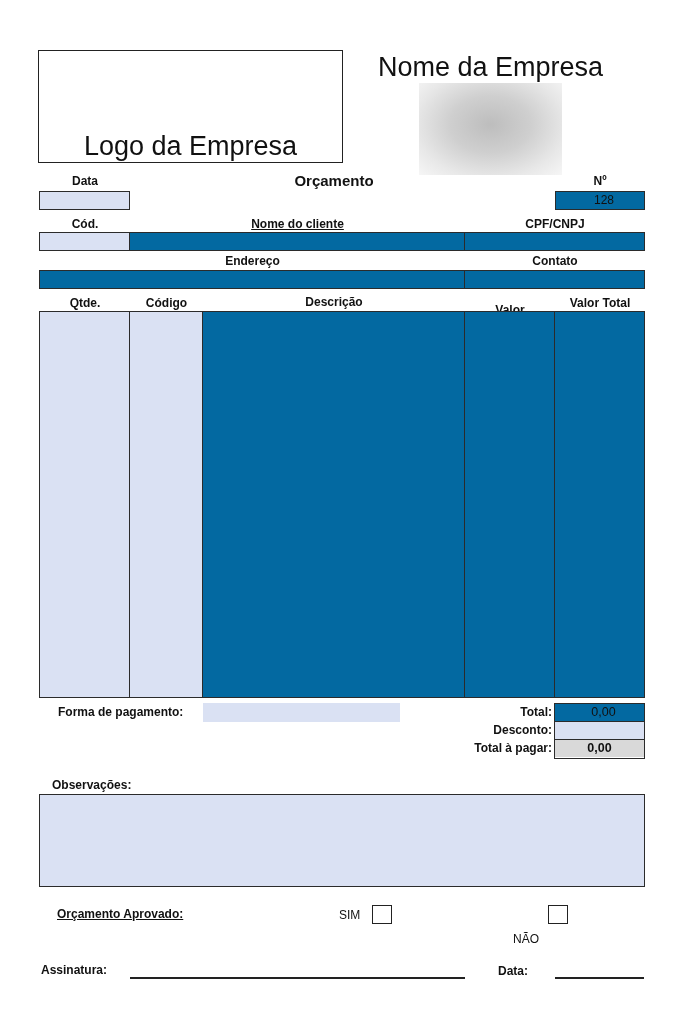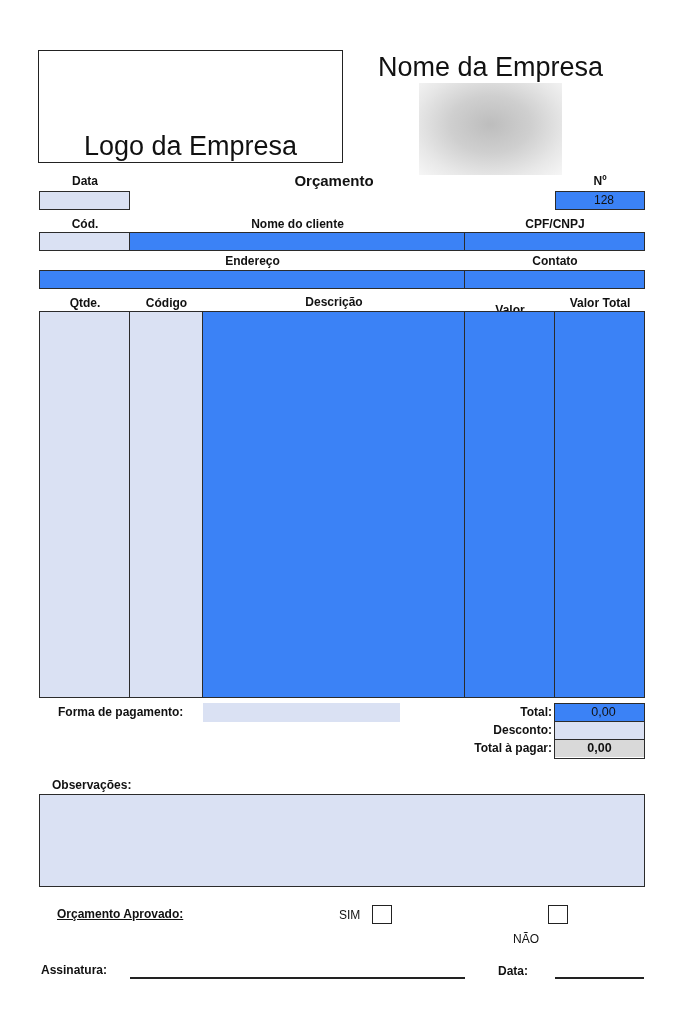--- a/index.html
+++ b/index.html
@@ -2,21 +2,21 @@
 <html><head>
 <meta charset="utf-8">
 <style>
   * { box-sizing: border-box; margin: 0; padding: 0; }
   html, body { width: 678px; height: 1030px; background: #ffffff; overflow: hidden; }
   body { position: relative; font-family: "Liberation Sans", "DejaVu Sans", sans-serif; color: #111; }
   .abs { position: absolute; }
   .lbl { position: absolute; font-size: 12px; font-weight: bold; text-align: center; white-space: nowrap; }
   .box { position: absolute; border: 1.5px solid #2b2b2b; }
   .blue { background: #dae1f3; }
-  .gray { background: #3b82f6; padding-left: 8px; }
+  .gray { background: #0369a1; padding-left: 8px; }
   .dgray { background: #d9d9d9; }
   .val { font-size: 12px; text-align: center; line-height: 16px; }
   .logo-box { left: 38px; top: 50px; width: 305px; height: 113px; border: 1.5px solid #222; display: flex; align-items: flex-end; justify-content: center; font-size: 27px; }
   .company-name { left: 378px; top: 52px; font-size: 27px; white-space: nowrap; text-align: right; }
   .blur { left: 419px; top: 83px; width: 143px; height: 92px;
           background: radial-gradient(ellipse at 50% 45%, #bdbdbd 0%, #cfcfcf 40%, #e8e8e8 75%, #f6f6f6 100%); }
   .checkbox { position: absolute; width: 20px; height: 19px; border: 1.5px solid #222; background: #fff; cursor: pointer; }
   .sigline { position: absolute; height: 1.5px; background: #222; }
   .rlbl { position: absolute; font-size: 12px; font-weight: bold; text-align: right; white-space: nowrap; }
 </style>
@@ -34,21 +34,21 @@
 <div class="lbl" style="left:555px; top:174px; width:90px;">Nº</div>
 
 <div class="box blue" style="left:39px; top:191px; width:91px; height:19px;">
   <div class="val"></div>
 </div>
 <div class="box gray" style="left:555px; top:191px; width:90px; height:19px;">
   <div class="val">128</div>
 </div>
 
 <div class="lbl" style="left:40px; top:217px; width:90px;">Cód.</div>
-<div class="lbl" style="left:130px; top:217px; width:335px;">Nome do cliente</div>
+<div class="lbl" style="left:130px; top:217px; width:335px;text-decoration:underline;">Nome do cliente</div>
 <div class="lbl" style="left:465px; top:217px; width:180px;">CPF/CNPJ</div>
 
 <div class="box" style="left:39px; top:232px; width:606px; height:19px; display:flex;">
   <div class="blue" style="width:90px; height:100%; border-right:1.5px solid #2b2b2b;"></div>
   <div class="gray" style="width:335px; height:100%; border-right:1.5px solid #2b2b2b;"></div>
   <div class="gray" style="flex:1; height:100%;"></div>
 </div>
 
 <div class="lbl" style="left:40px; top:254px; width:425px;">Endereço</div>
 <div class="lbl" style="left:465px; top:254px; width:180px;">Contato</div>

